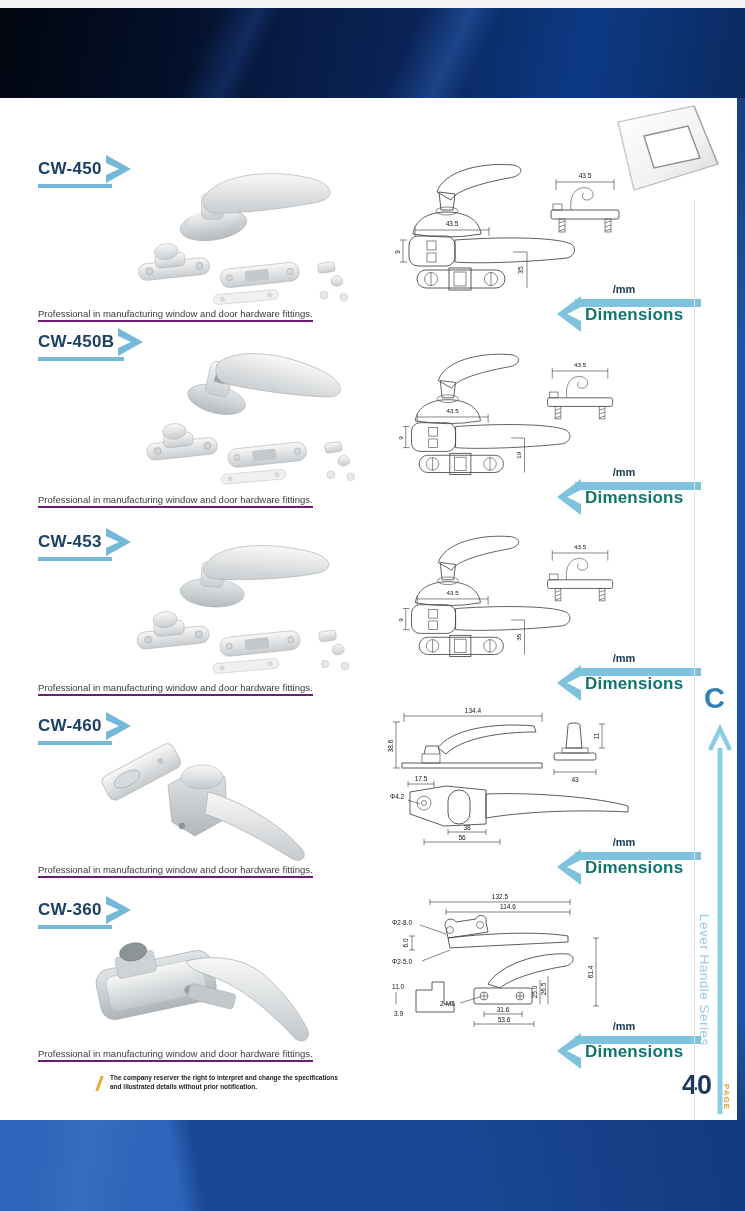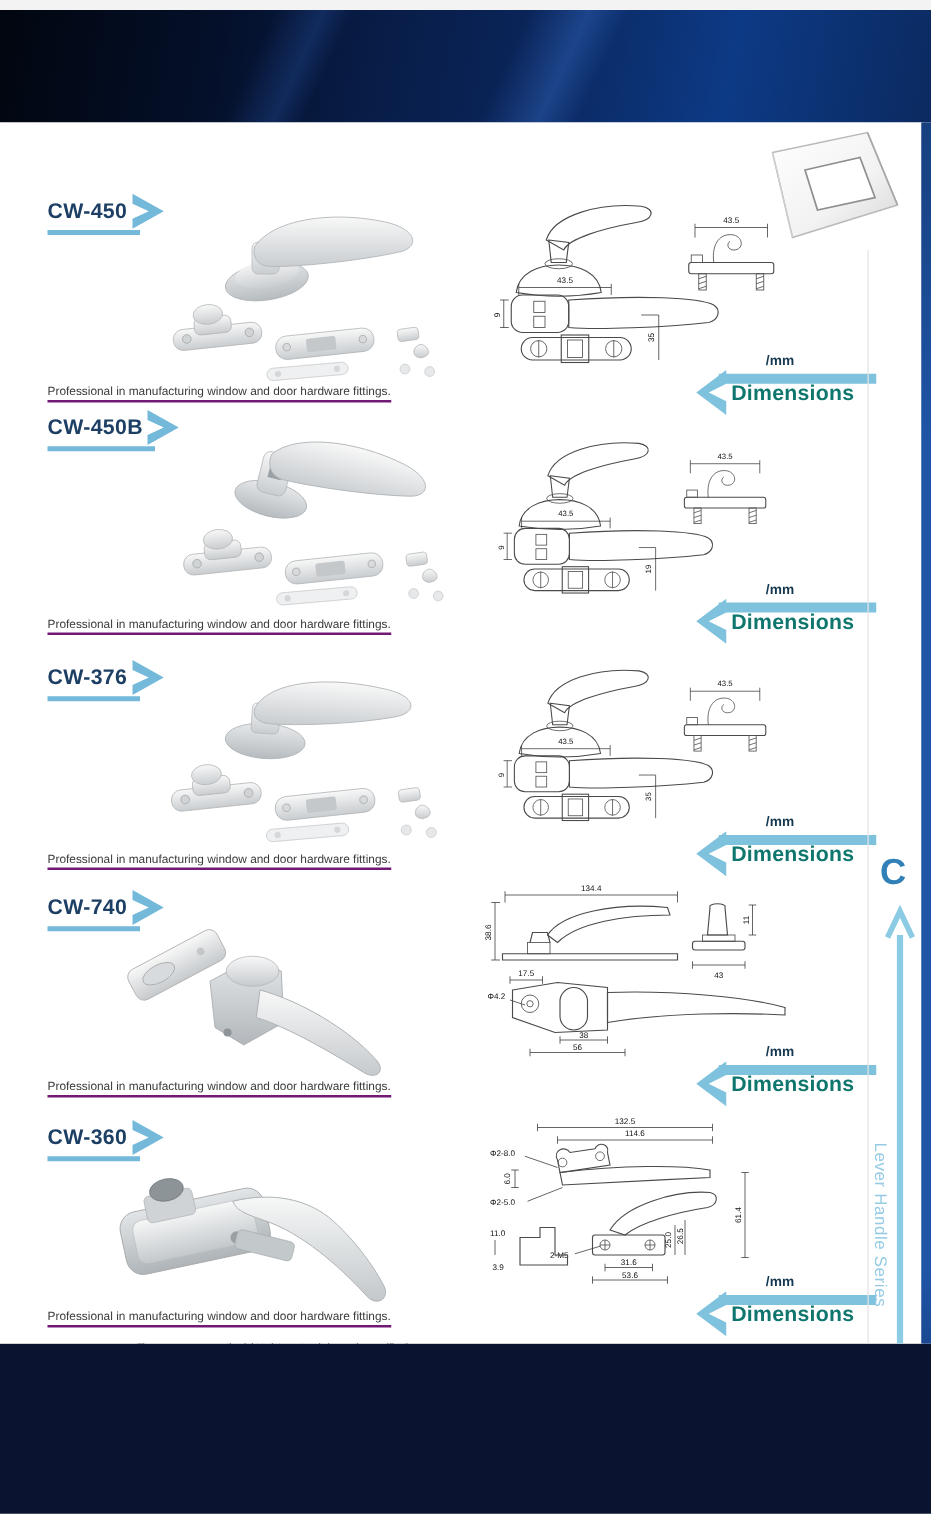--- a/index.html
+++ b/index.html
@@ -1,16 +1,16 @@
 <!DOCTYPE html>
 <html><head>
 <meta charset="utf-8">
 <style>
   html,body{margin:0;padding:0;background:#0a1430;}
-  .stage{position:relative;width:745px;height:1075px;overflow:hidden;background:#ffffff;
+  .stage{position:relative;width:745px;height:1211px;overflow:hidden;background:#ffffff;
          font-family:"Liberation Sans",sans-serif;}
   
   .top-sliver{position:absolute;left:0;top:0;width:745px;height:8px;background:#f3f3f3;}
   .band-top{position:absolute;left:0;top:8px;width:745px;height:90px;
     background:linear-gradient(100deg,#01060f 0%,#040f28 22%,#081c46 40%,#0a2458 55%,#0d3a85 78%,#0b2a60 100%);}
   .band-top::after{content:"";position:absolute;inset:0;
     background:linear-gradient(115deg,transparent 28%,rgba(45,95,185,.28) 33%,transparent 36%,transparent 54%,rgba(70,130,230,.30) 60%,transparent 64%);}
   .band-bottom{position:absolute;left:0;top:1120px;width:745px;height:91px;
     background:linear-gradient(80deg,#2d65ba 0%,#2d65ba 24%,#1b4896 27%,#1b4896 58%,#123a7e 100%);}
   .band-bottom::after{content:"";position:absolute;inset:0;
@@ -278,21 +278,21 @@
           <path d="M26,0 L2,18 L26,36 L26,25 L12,18 L26,11 Z" fill="#7fc2dd"></path>
         </svg>
         <span class="dimword">Dimensions</span>
       </div>
     </div>
 
     <div class="tagline" style="top:396px">Professional in manufacturing window and door hardware fittings.</div>
 
     <div class="label-tag" style="left:38px;top:430px">
       <div class="label-row">
-        <span class="code">CW-376</span>
+        <span class="code">CW-453</span>
         <svg width="27" height="28" viewBox="0 0 27 28">
           <polygon points="1,0 26,14 1,28 1,20 14,14 1,8" fill="#74b9da"></polygon>
         </svg>
       </div>
       <div class="label-bar"></div>
     </div>
 
     <svg class="abs" style="left:125px;top:432px" width="245" height="152" viewBox="0 0 245 150">
       <defs>
         <linearGradient id="p3a" x1="0" y1="0" x2="0" y2="1">
@@ -381,21 +381,21 @@
           <path d="M26,0 L2,18 L26,36 L26,25 L12,18 L26,11 Z" fill="#7fc2dd"></path>
         </svg>
         <span class="dimword">Dimensions</span>
       </div>
     </div>
 
     <div class="tagline" style="top:584px">Professional in manufacturing window and door hardware fittings.</div>
 
     <div class="label-tag" style="left:38px;top:614px">
       <div class="label-row">
-        <span class="code">CW-740</span>
+        <span class="code">CW-460</span>
         <svg width="27" height="28" viewBox="0 0 27 28">
           <polygon points="1,0 26,14 1,28 1,20 14,14 1,8" fill="#74b9da"></polygon>
         </svg>
       </div>
       <div class="label-bar"></div>
     </div>
 
     <svg class="abs" style="left:72px;top:632px" width="262" height="140" viewBox="0 0 260 140">
       <defs>
         <linearGradient id="p4a" x1="0" y1="0" x2="0" y2="1">

